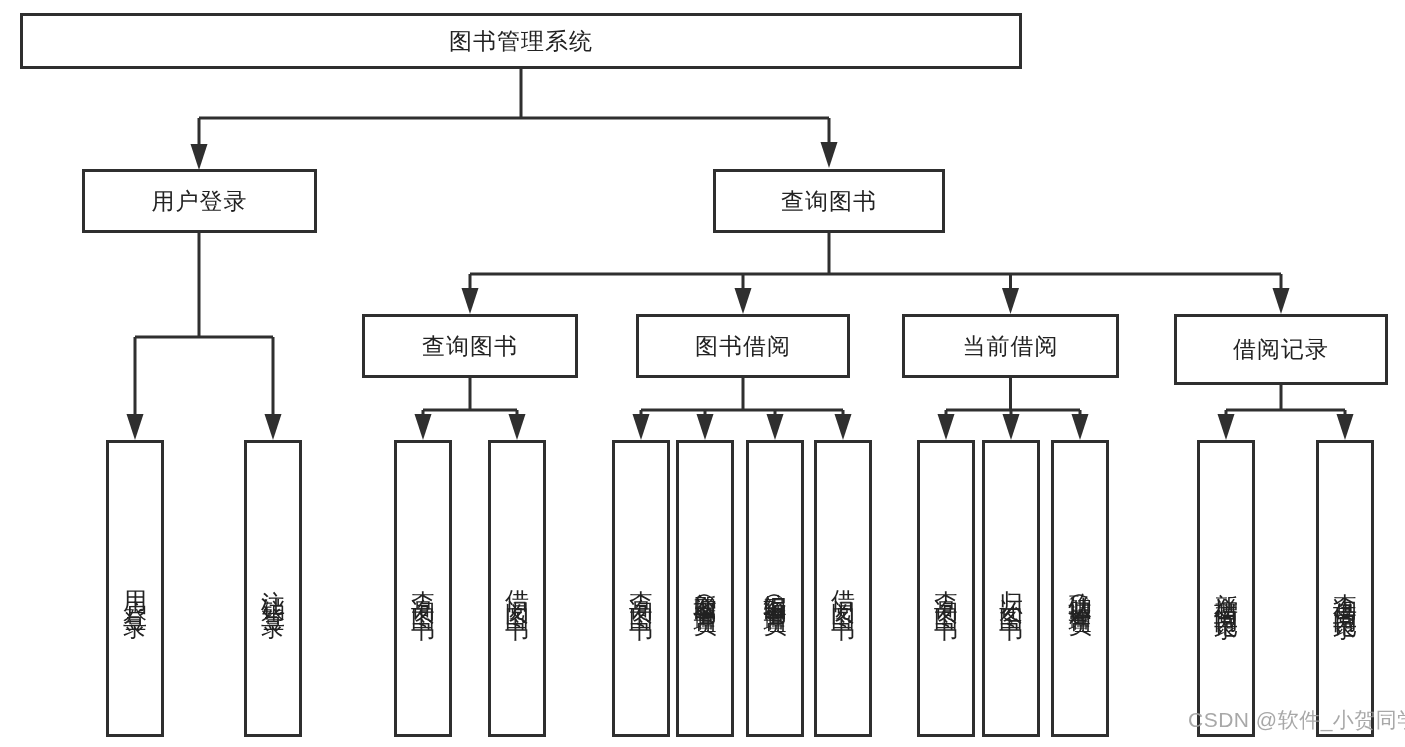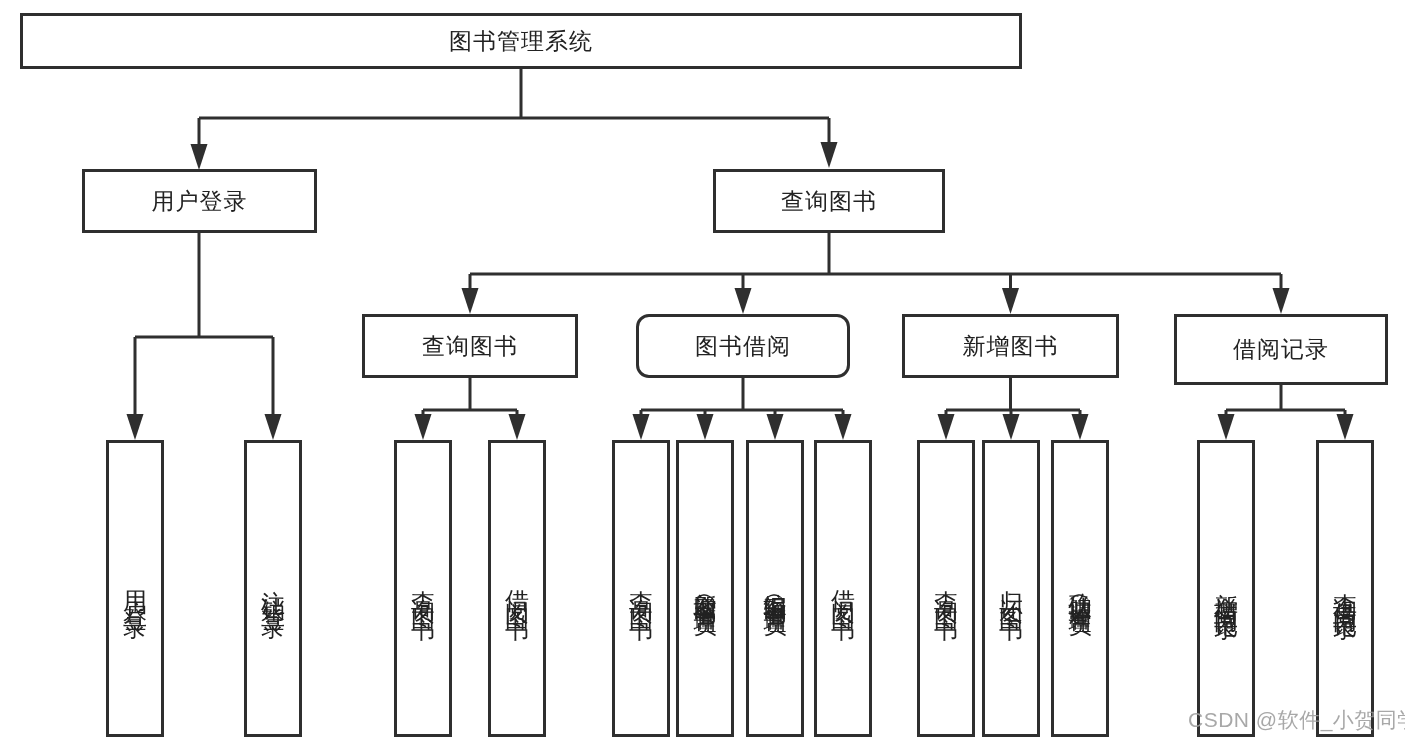--- a/index.html
+++ b/index.html
@@ -90,22 +90,22 @@
       <polygon points="1336.5,414 1353.5,414 1345,440"></polygon>
     </g>
   </svg>
 
   <div class="hbox" style="left:20px;top:13px;width:1002px;height:56px;">图书管理系统</div>
 
   <div class="hbox" style="left:82px;top:169px;width:235px;height:64px;">用户登录</div>
   <div class="hbox" style="left:713px;top:169px;width:232px;height:64px;">查询图书</div>
 
   <div class="hbox" style="left:362px;top:314px;width:216px;height:64px;">查询图书</div>
-  <div class="hbox" style="left:636px;top:314px;width:214px;height:64px;border-radius:13px;">图书借阅</div>
-  <div class="hbox" style="left:902px;top:314px;width:217px;height:64px;">新增图书</div>
+  <div class="hbox" style="left:636px;top:314px;width:214px;height:64px;">图书借阅</div>
+  <div class="hbox" style="left:902px;top:314px;width:217px;height:64px;">当前借阅</div>
   <div class="hbox" style="left:1174px;top:314px;width:214px;height:71px;">借阅记录</div>
 
   <div class="vbox" style="left:106px;">用户登录</div>
   <div class="vbox" style="left:244px;">注销登录</div>
   <div class="vbox" style="left:394px;">查询图书</div>
   <div class="vbox" style="left:488px;">借阅图书</div>
   <div class="vbox" style="left:612px;">查询图书</div>
   <div class="vbox long" style="left:676px;">新增图书（管理员）</div>
   <div class="vbox long" style="left:746px;">编辑图书（管理员）</div>
   <div class="vbox" style="left:814px;">借阅图书</div>

